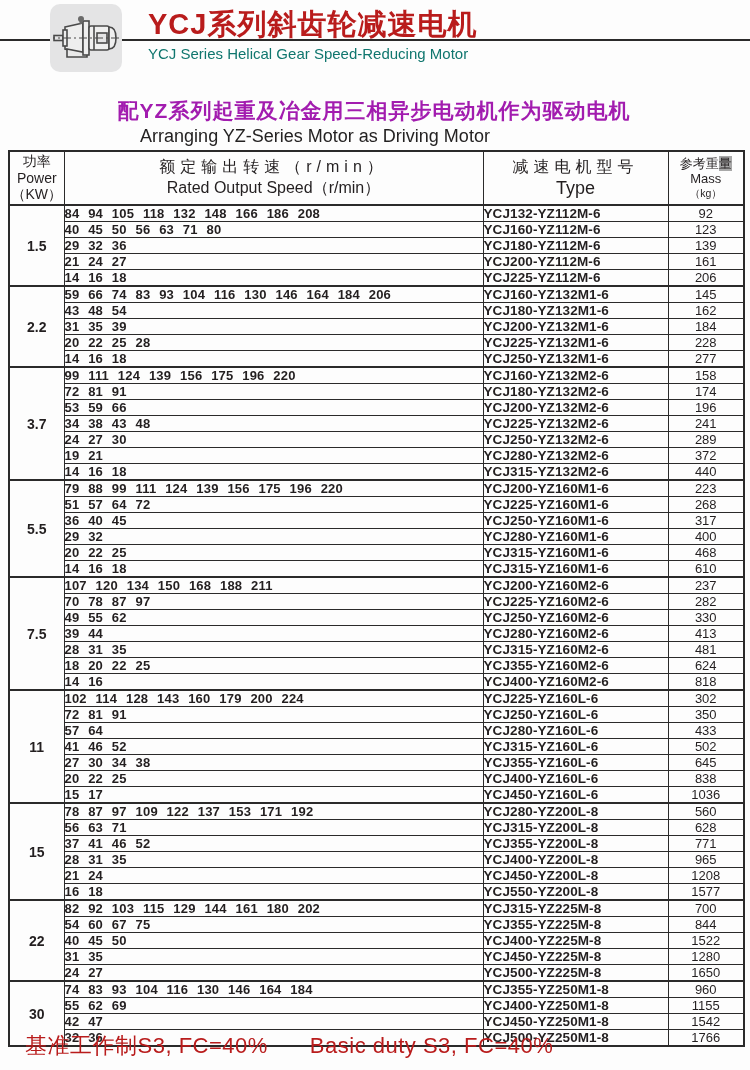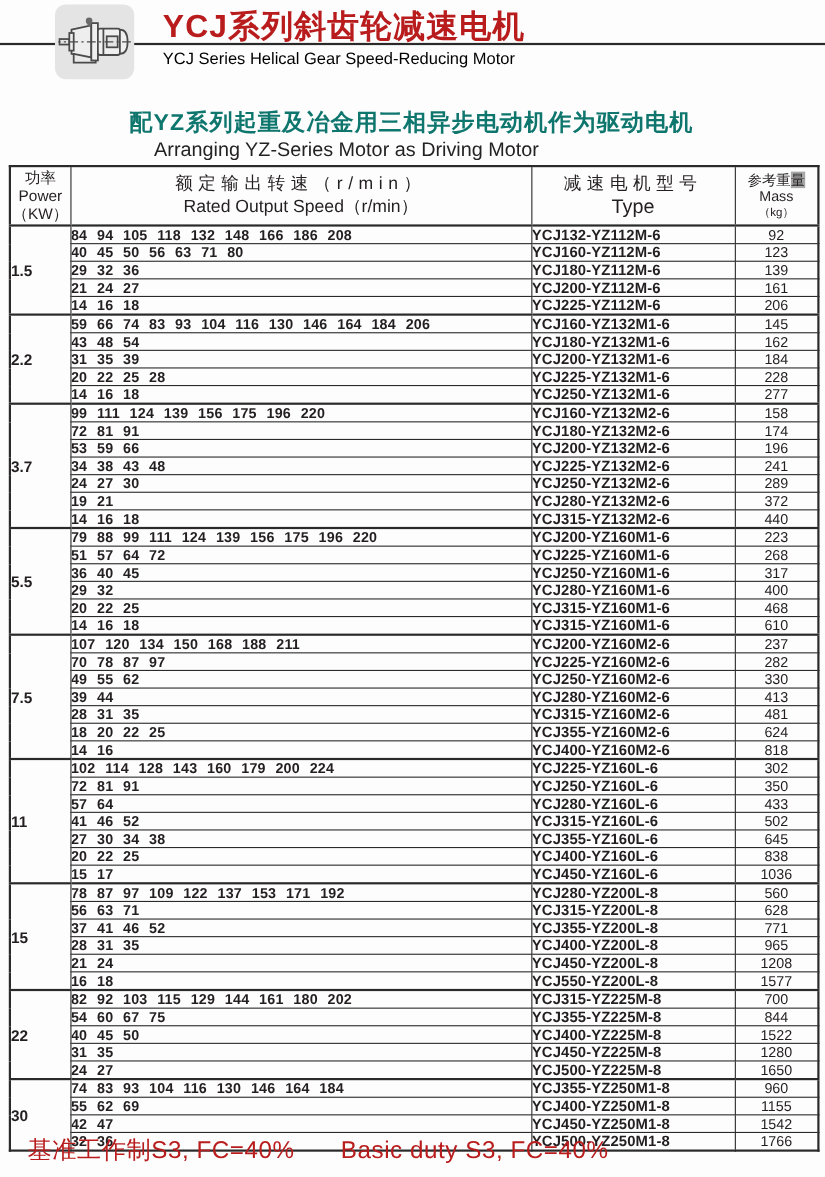--- a/index.html
+++ b/index.html
@@ -15,26 +15,26 @@
     position:absolute;left:50px;top:4px;width:72px;height:68px;
     background:#e4e4e5;border-radius:10px;z-index:2;
     display:flex;align-items:center;justify-content:center;
   }
   .title-cn{
     position:absolute;left:148px;top:5px;font-size:29px;font-weight:600;
     letter-spacing:1px;color:#b91c1c;white-space:nowrap;
   }
   .title-en{
     position:absolute;left:148px;top:45px;font-size:15px;font-weight:500;
-    color:#000000;white-space:nowrap;
+    color:#0f766e;white-space:nowrap;
   }
   
   .sub-cn{
     position:absolute;left:0;top:97px;width:748px;text-align:center;
-    font-size:21px;font-weight:700;letter-spacing:1px;color:#0f766e;
+    font-size:21px;font-weight:700;letter-spacing:1px;color:#a21caf;
   }
   .sub-en{
     position:absolute;left:0;top:126px;width:630px;text-align:center;
     font-size:18px;font-weight:400;color:#242222;
   }
   
   table.spec{
     position:absolute;left:8px;top:150px;width:735px;
     border-collapse:collapse;table-layout:fixed;
     font-family:Liberation Sans, sans-serif;
@@ -47,21 +47,21 @@
   thead th{height:52px;font-weight:400;}
   .th-power{font-size:14px;line-height:1.18;font-weight:400;}
   .th-speed .cn,.th-type .cn{font-size:16px;letter-spacing:5px;}
   .th-speed .en,.th-type .en{font-size:16px;letter-spacing:0;}
   .th-type .en{font-size:18px;}
   .th-mass{font-size:13px;line-height:1.15;}
   .th-mass .kg{font-size:10.5px;}
   .hl{background:#a8a8a8;}
   tbody tr{height:15.6px;}
   td.power{
-    font-weight:700;font-size:14px;
+    text-align:center;font-weight:700;font-size:14px;
     border-top:2px solid #2b2a2a;border-bottom:2px solid #2b2a2a;
   }
   tr.group-start td{border-top:2px solid #2b2a2a;}
   td.speed{
     text-align:left;padding-left:21px;font-size:13px;font-weight:600;
     word-spacing:5px;letter-spacing:0.2px;
   }
   td.type{font-size:13.5px;font-weight:700;letter-spacing:0.1px;}
   td.mass{text-align:center;font-size:13px;font-weight:400;}
   

